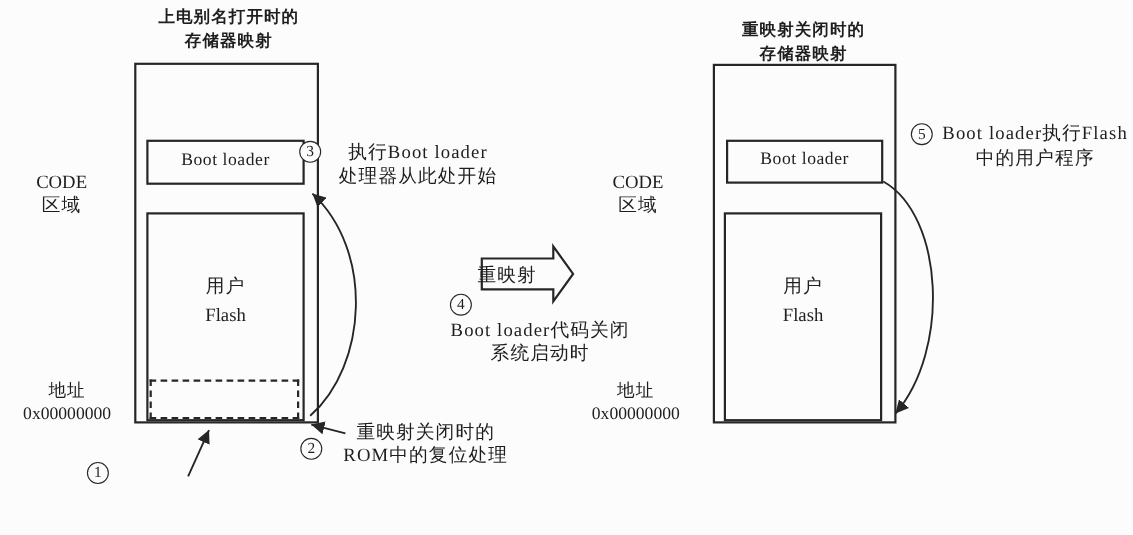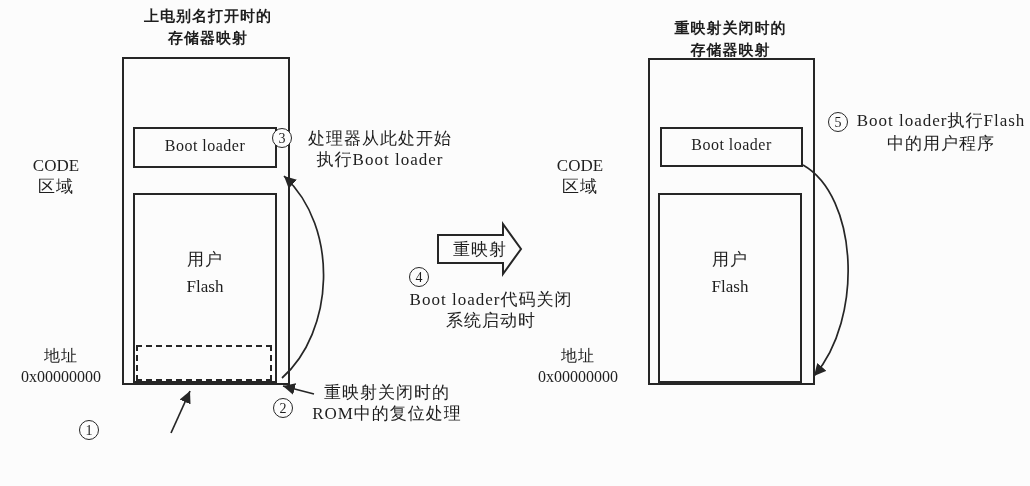--- a/index.html
+++ b/index.html
@@ -76,21 +76,21 @@
   </div>
 
   <div class="abs ctr cn" style="left:14px; top:345px; width:94px; font-size:16px;">
     <div>地址</div>
     <div class="latin">0x00000000</div>
   </div>
 
   <svg width="100" height="62" style="left:430px; top:218px;" viewBox="0 0 100 62">
     <polygon points="8,17 73,17 73,6 91,31 73,56 73,45 8,45" fill="#fcfcfc" stroke="#262626" stroke-width="2"></polygon>
   </svg>
-  <div class="abs ctr cn" style="left:447px; top:239px; width:66px;">重映射</div>
+  <div class="abs ctr cn" style="left:428px; top:239px; width:66px;">重映射</div>
 
   <div class="badge" style="left:409px; top:267px;">4</div>
   <div class="abs ctr cn" style="left:394px; top:289px; width:194px;">
     <div>Boot loader代码关闭</div>
     <div>系统启动时</div>
   </div>
 
   <div class="abs title" style="left:638px; top:5px; width:185px;margin-top:12px;">
     <div>重映射关闭时的</div>
     <div>存储器映射</div>
@@ -112,22 +112,22 @@
     <div>区域</div>
   </div>
 
   <div class="abs ctr cn" style="left:528px; top:345px; width:100px; font-size:16px;">
     <div>地址</div>
     <div class="latin">0x00000000</div>
   </div>
 
   <div class="badge" style="left:272px; top:128px;">3</div>
   <div class="abs ctr cn" style="left:296px; top:128px; width:168px;">
+    <div>执行Boot loader</div>
     <div>处理器从此处开始</div>
-    <div>执行Boot loader</div>
   </div>
 
   <div class="badge" style="left:273px; top:398px;">2</div>
   <div class="abs ctr cn" style="left:299px; top:382px; width:176px;">
     <div>重映射关闭时的</div>
     <div>ROM中的复位处理</div>
   </div>
 
   <div class="badge" style="left:79px; top:420px;">1</div>
 

